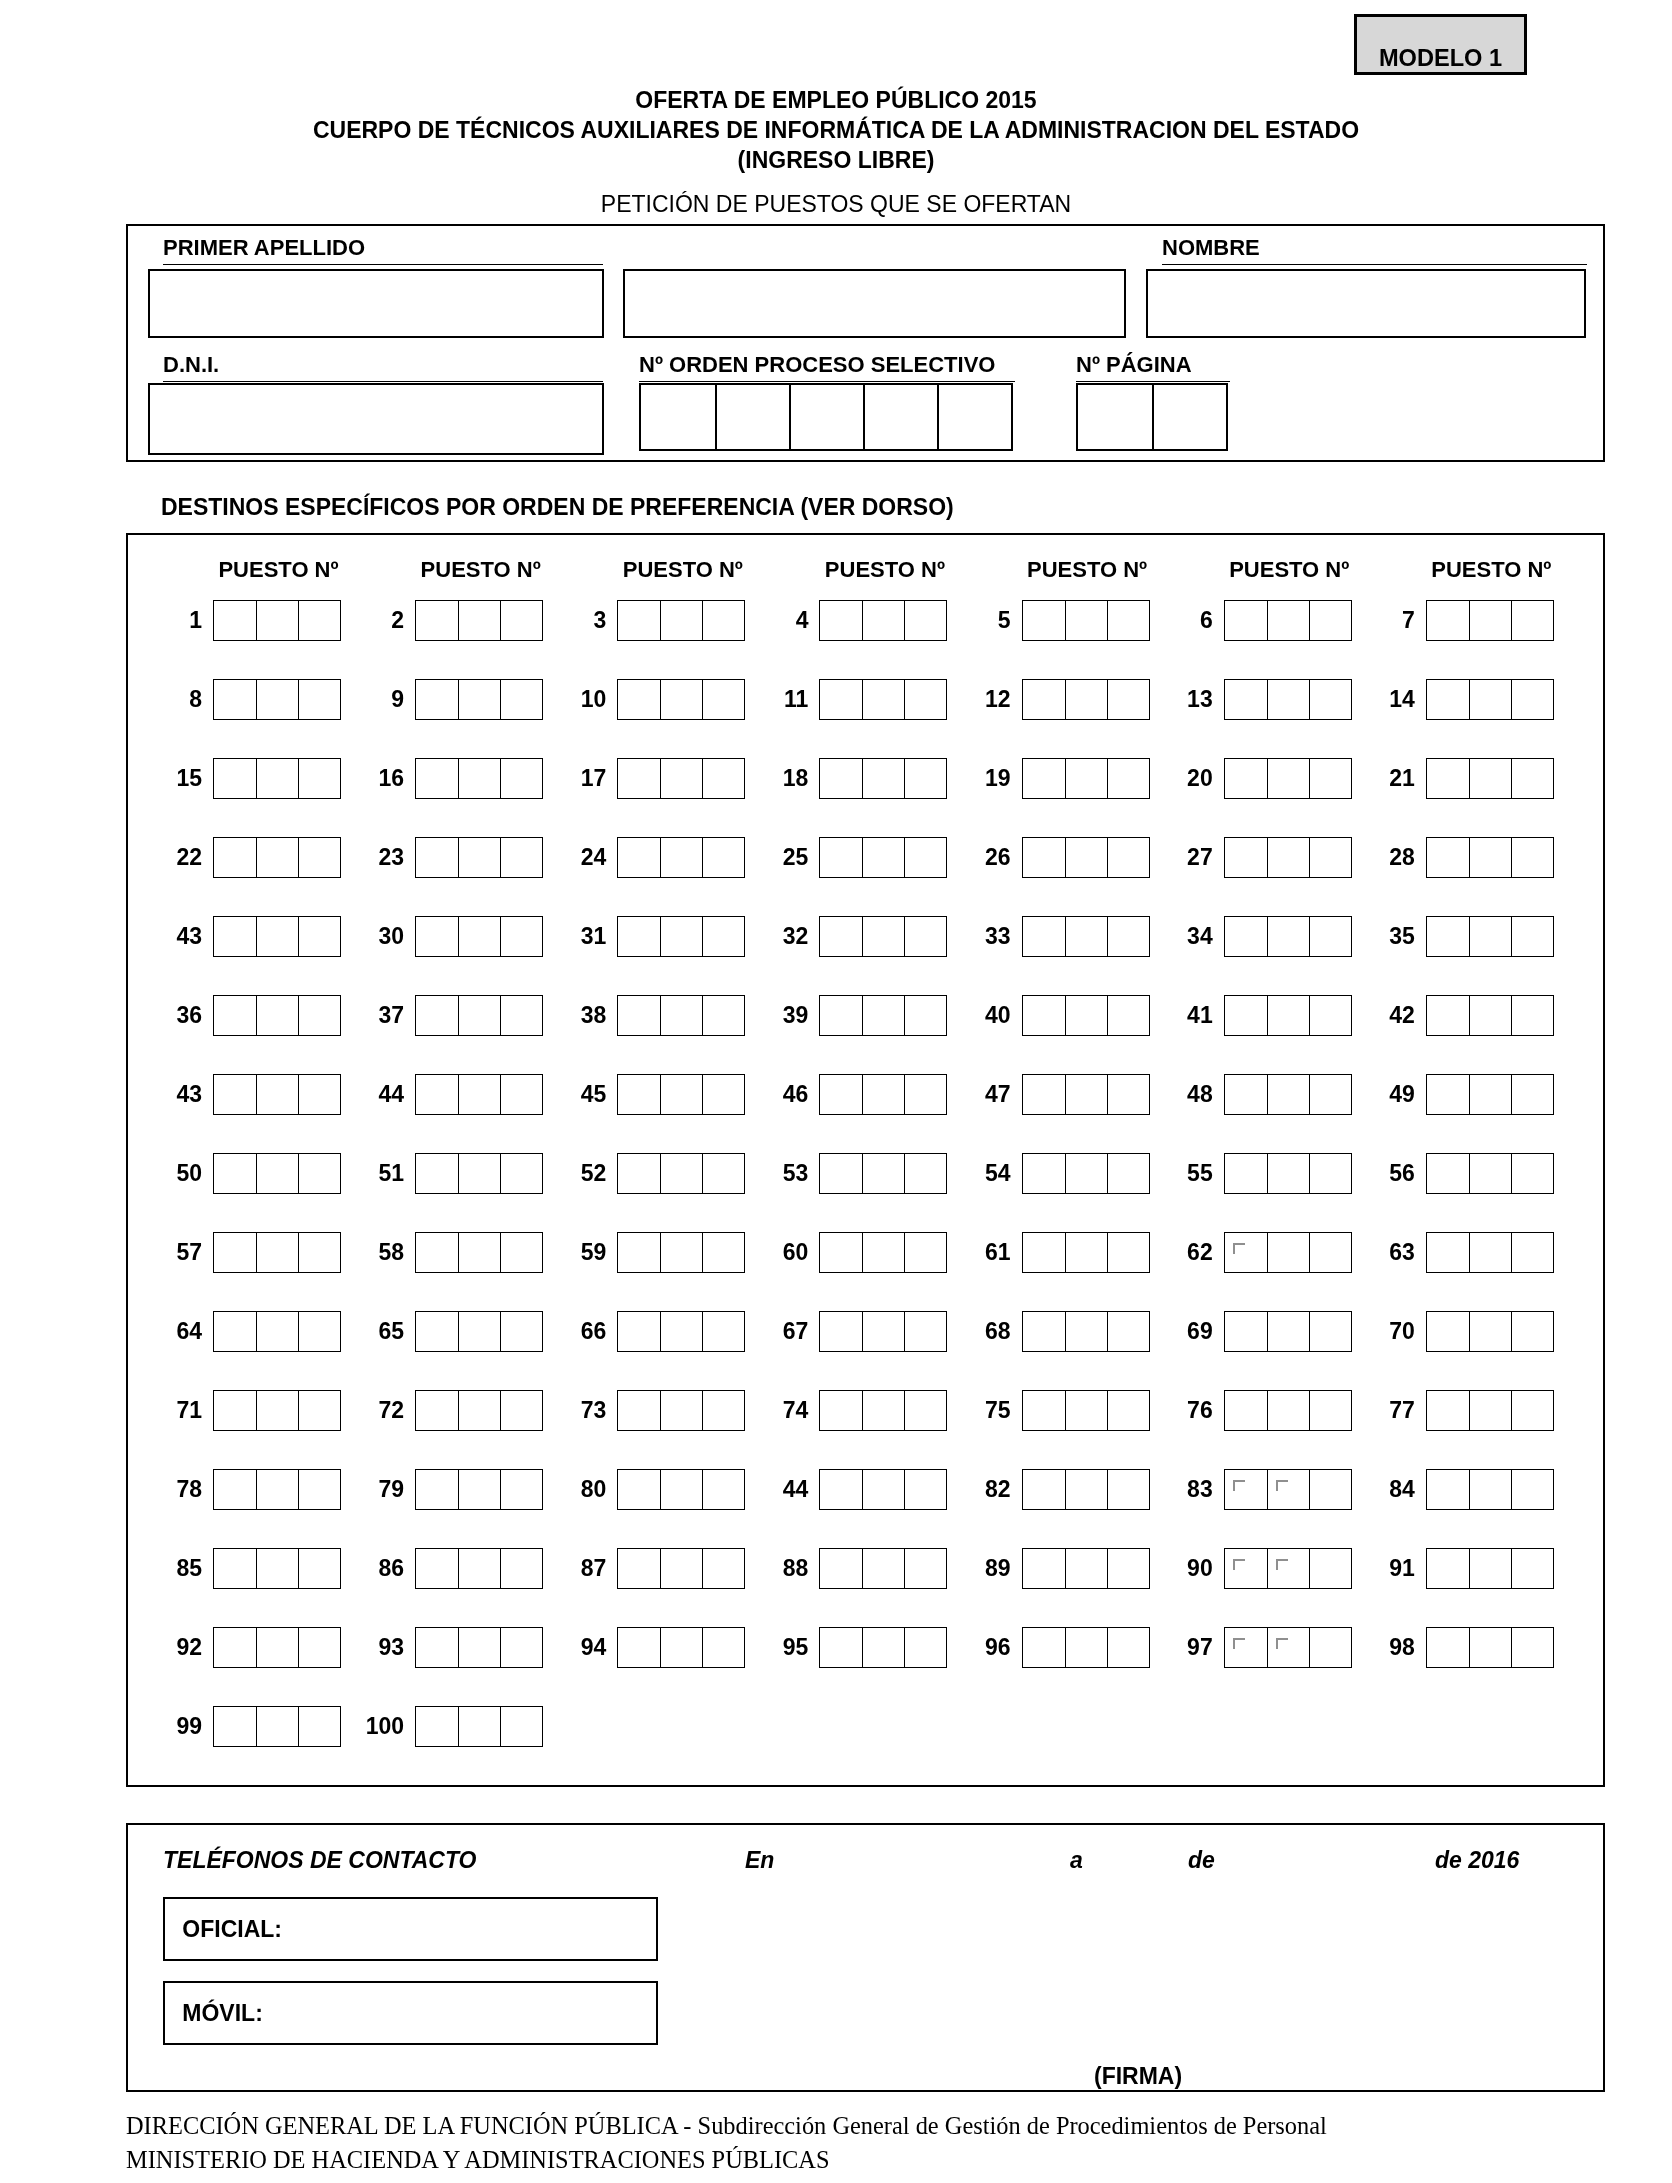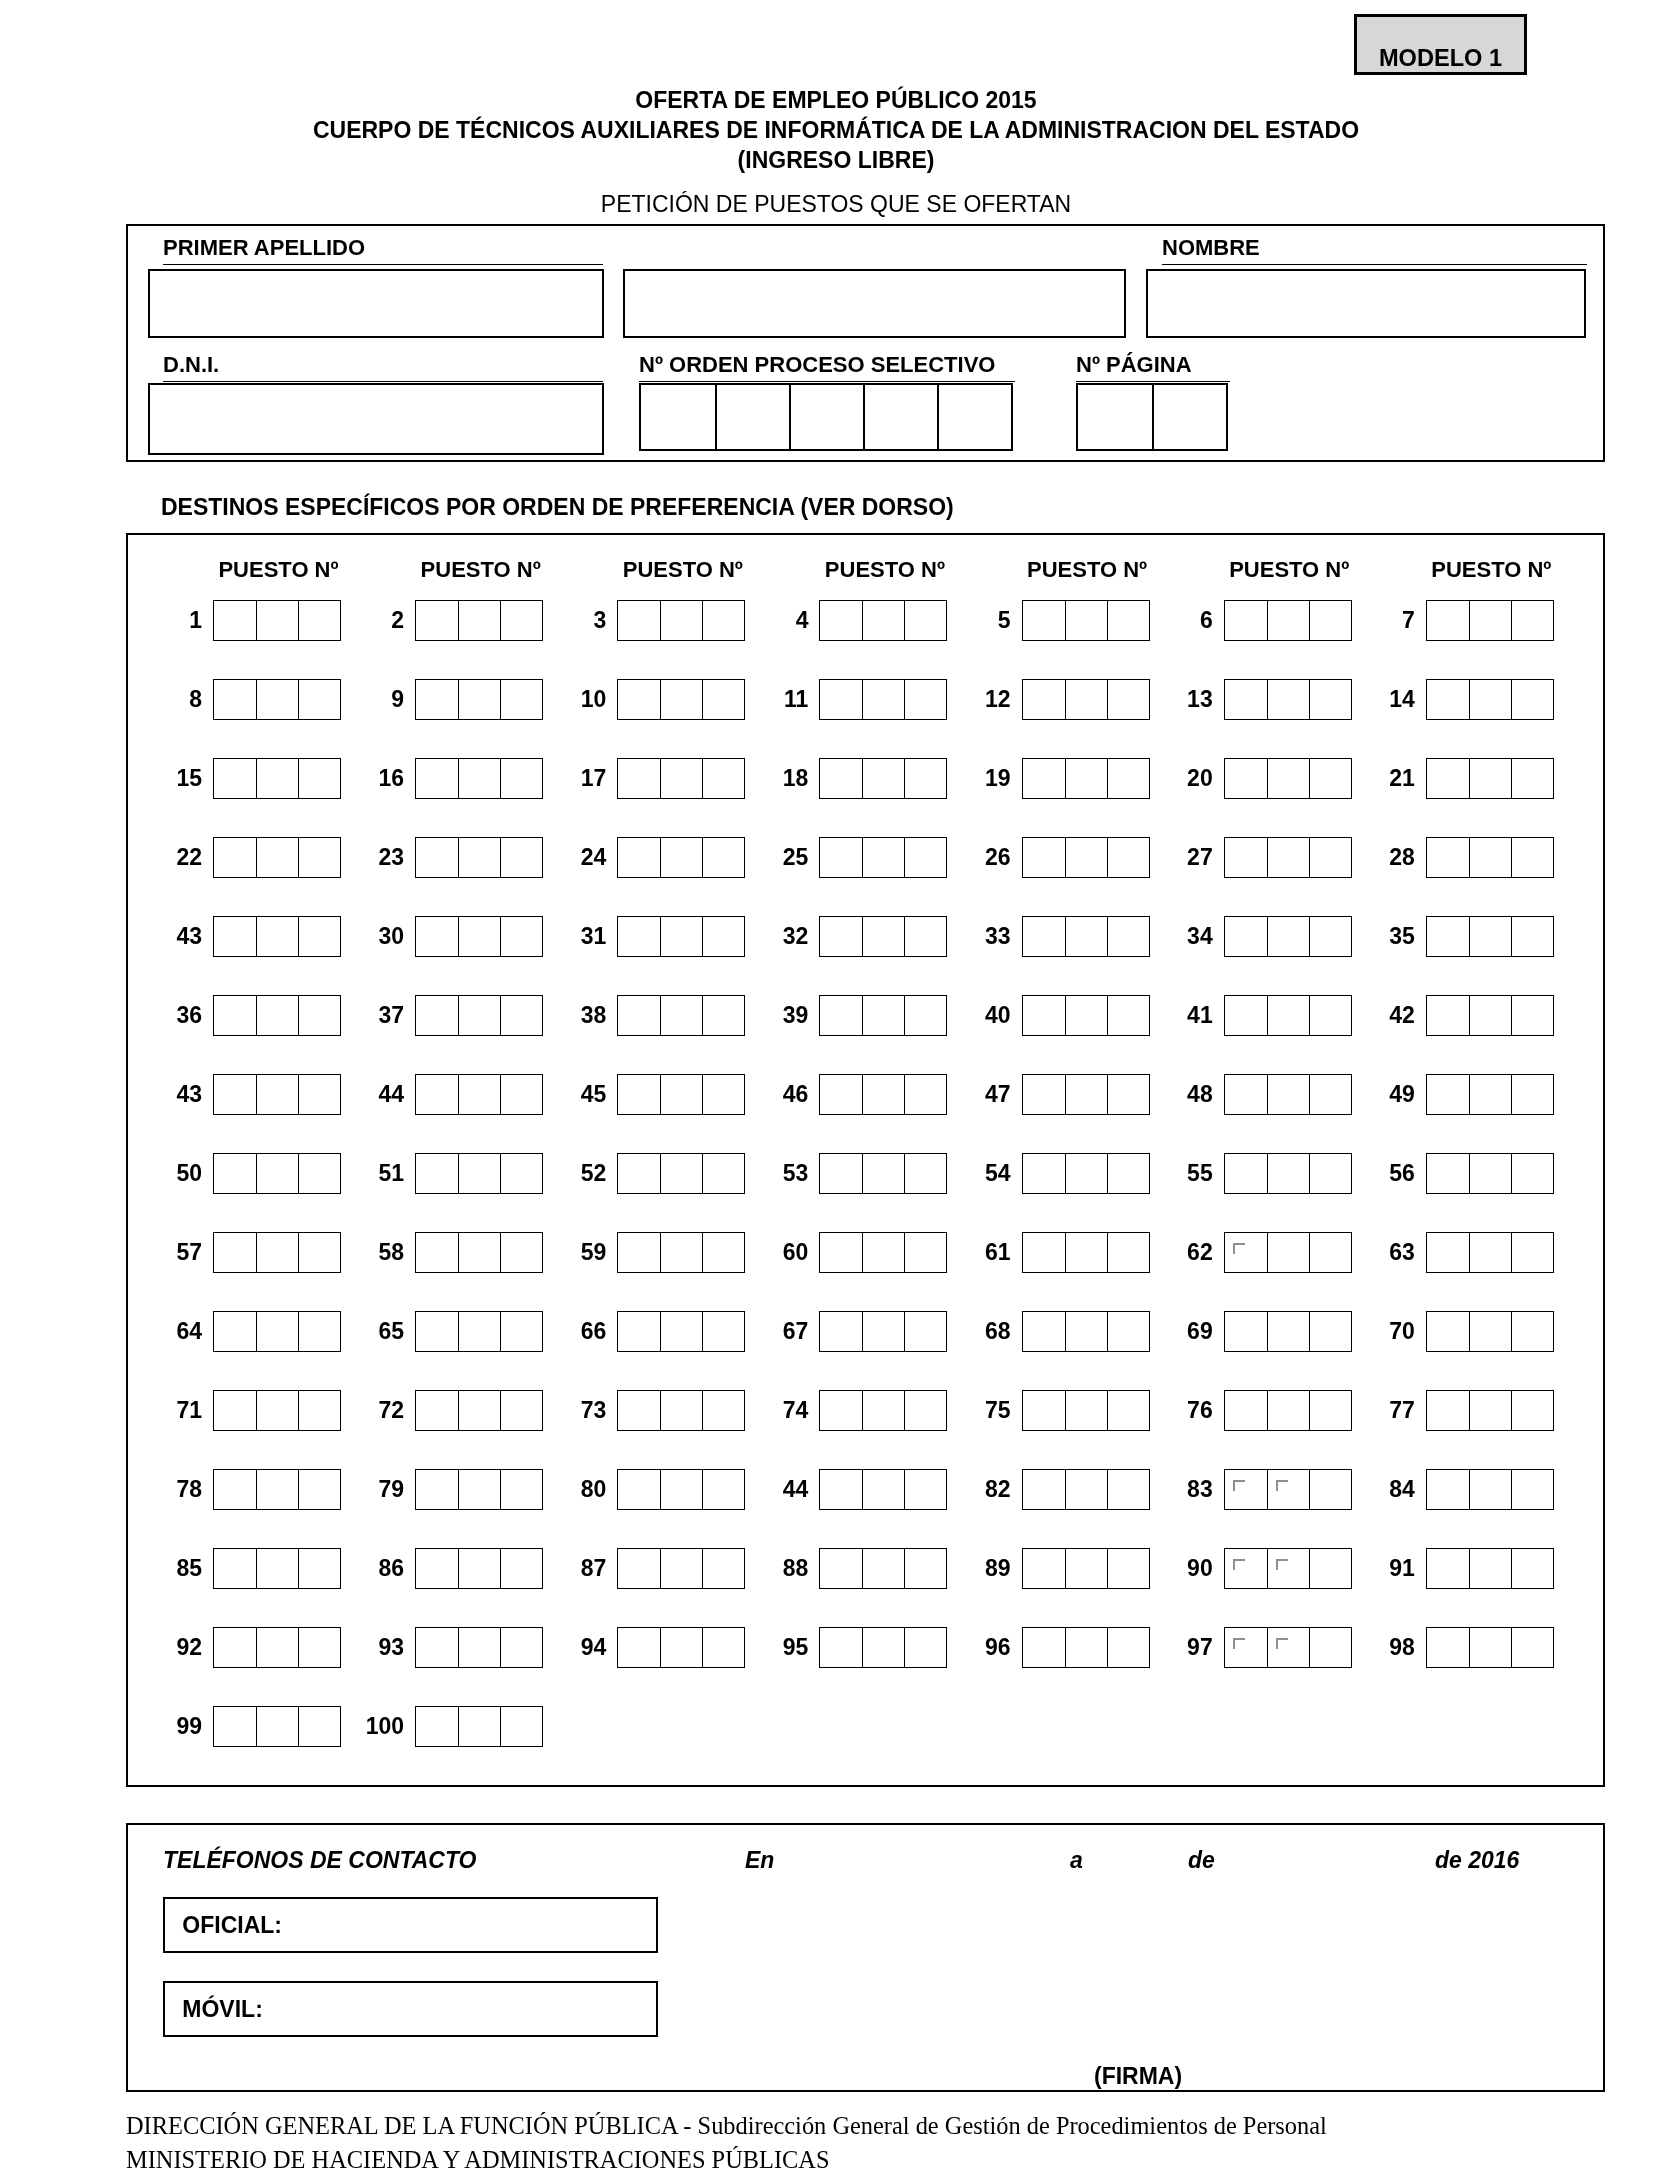--- a/index.html
+++ b/index.html
@@ -72,21 +72,21 @@
   }
 
   
   .contact-box {
     left:126px; top:1823px; width:1479px; height:269px;
     border:2.4px solid #000;
   }
   .c-heading { position:absolute; left:35px; top:22px; font-size:23px; font-weight:bold; font-style:italic; }
   .c-date { position:absolute; top:22px; font-size:23px; font-weight:bold; font-style:italic; }
   .phone-box {
-    position:absolute; left:35px; width:495px; height:56px;
+    position:absolute; left:35px; width:495px; height:64px;
     border:2.4px solid #000; display:flex; align-items:center; padding-left:17.3px;
   }
   .phone-box .plbl { font-size:23px; font-weight:bold; }
   .firma { position:absolute; left:966px; top:238px; font-size:23px; font-weight:bold; }
 
   
   .footer {
     left:126px; top:2109px; width:1494px;
     font-family:"Liberation Serif", serif; font-size:24.4px; line-height:34px;
   }

